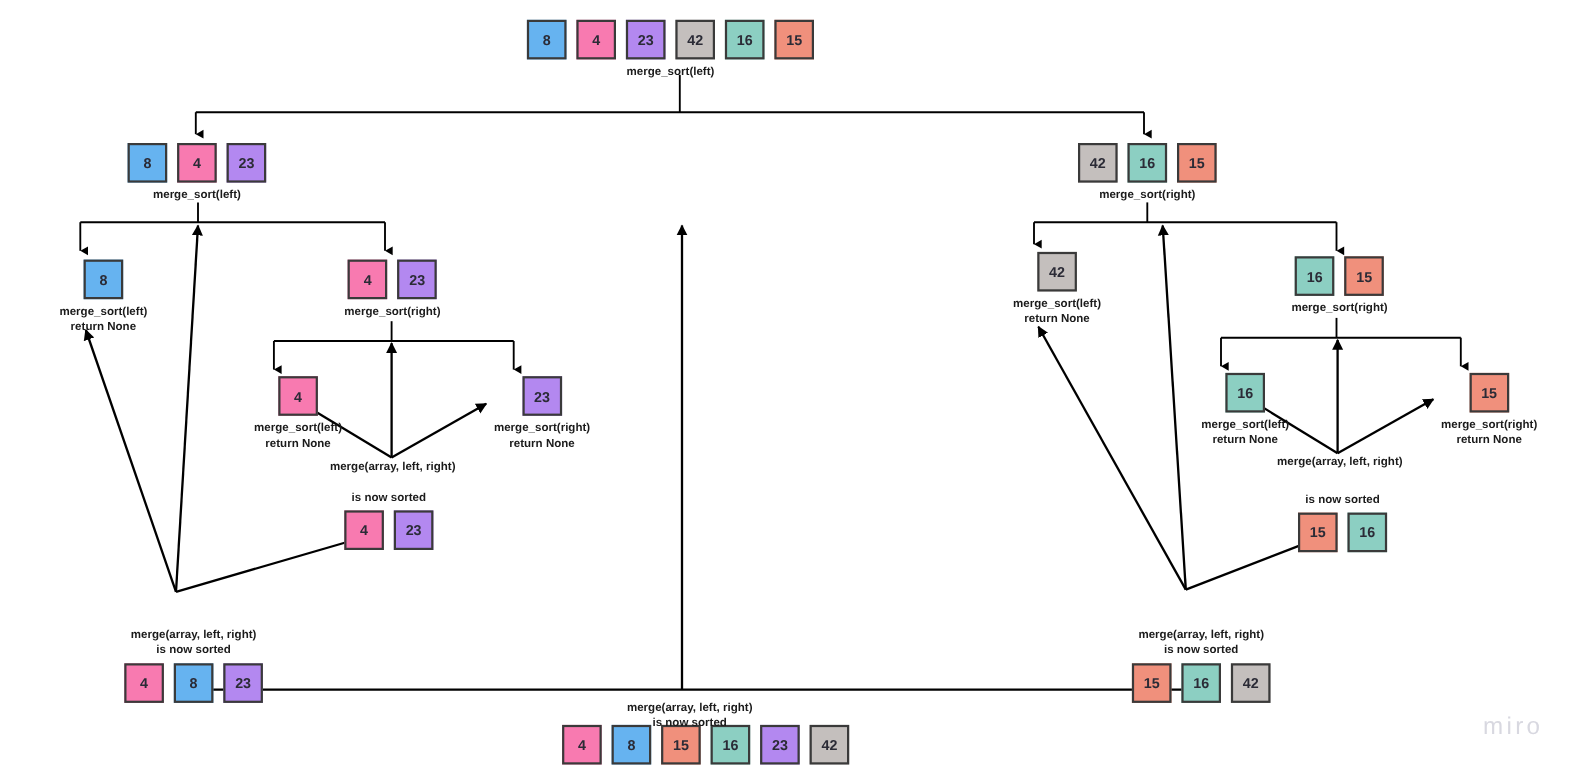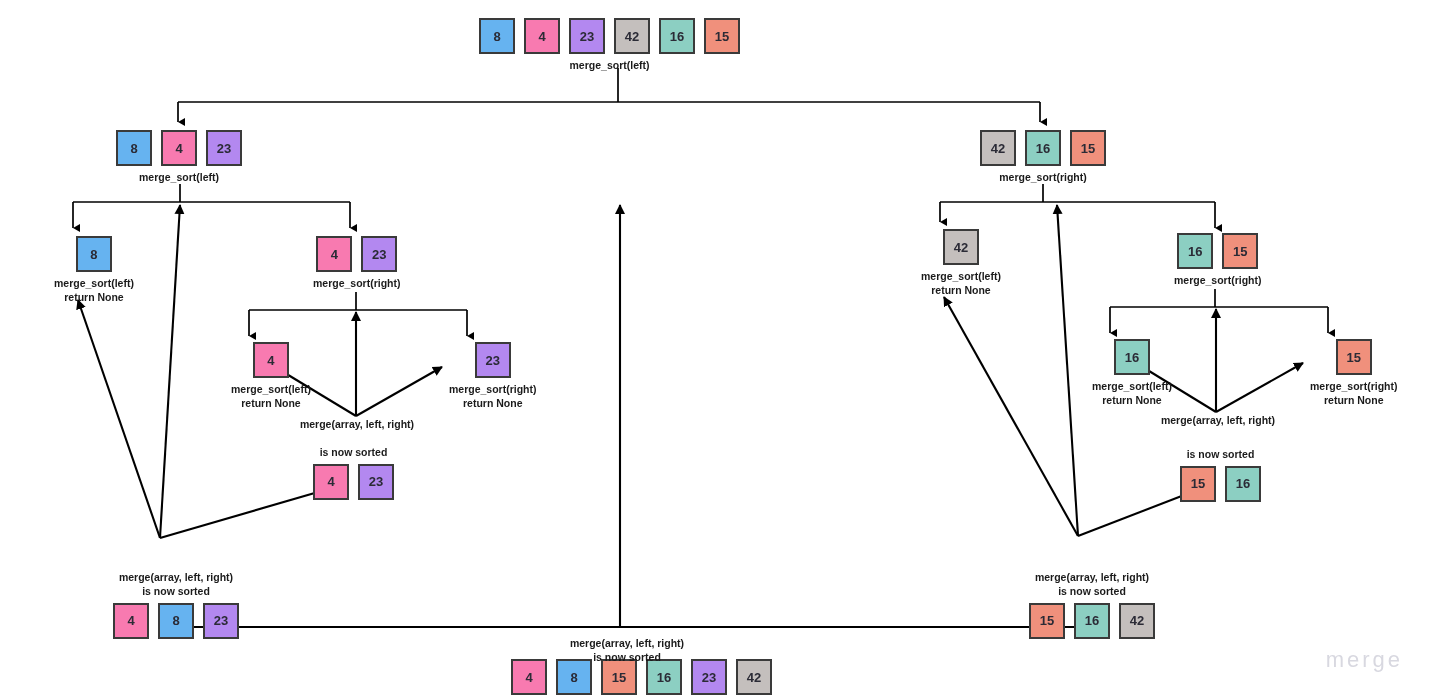--- a/index.html
+++ b/index.html
@@ -295,14 +295,14 @@
         </div>
       </div>
     </div>
   <div id="merge-labels-layer">
       <div class="labels" style="position: absolute; left: 357px; top: 418px; transform: translateX(-50%); margin-top: 0px;">merge(array, left, right)</div>
       <div class="labels" style="position: absolute; left: 1218px; top: 414px; transform: translateX(-50%); margin-top: 0px;">merge(array, left, right)</div>
       <div class="labels" style="position: absolute; left: 627px; top: 637px; transform: translateX(-50%); margin-top: 0px;">merge(array, left, right)</div>
       <div class="labels" style="position: absolute; left: 627px; top: 651px; transform: translateX(-50%); margin-top: 0px;">is now sorted</div>
     </div>
 
-  <div class="watermark">merge</div>
+  <div class="watermark">miro</div>
 </div>
 
 </body></html>

